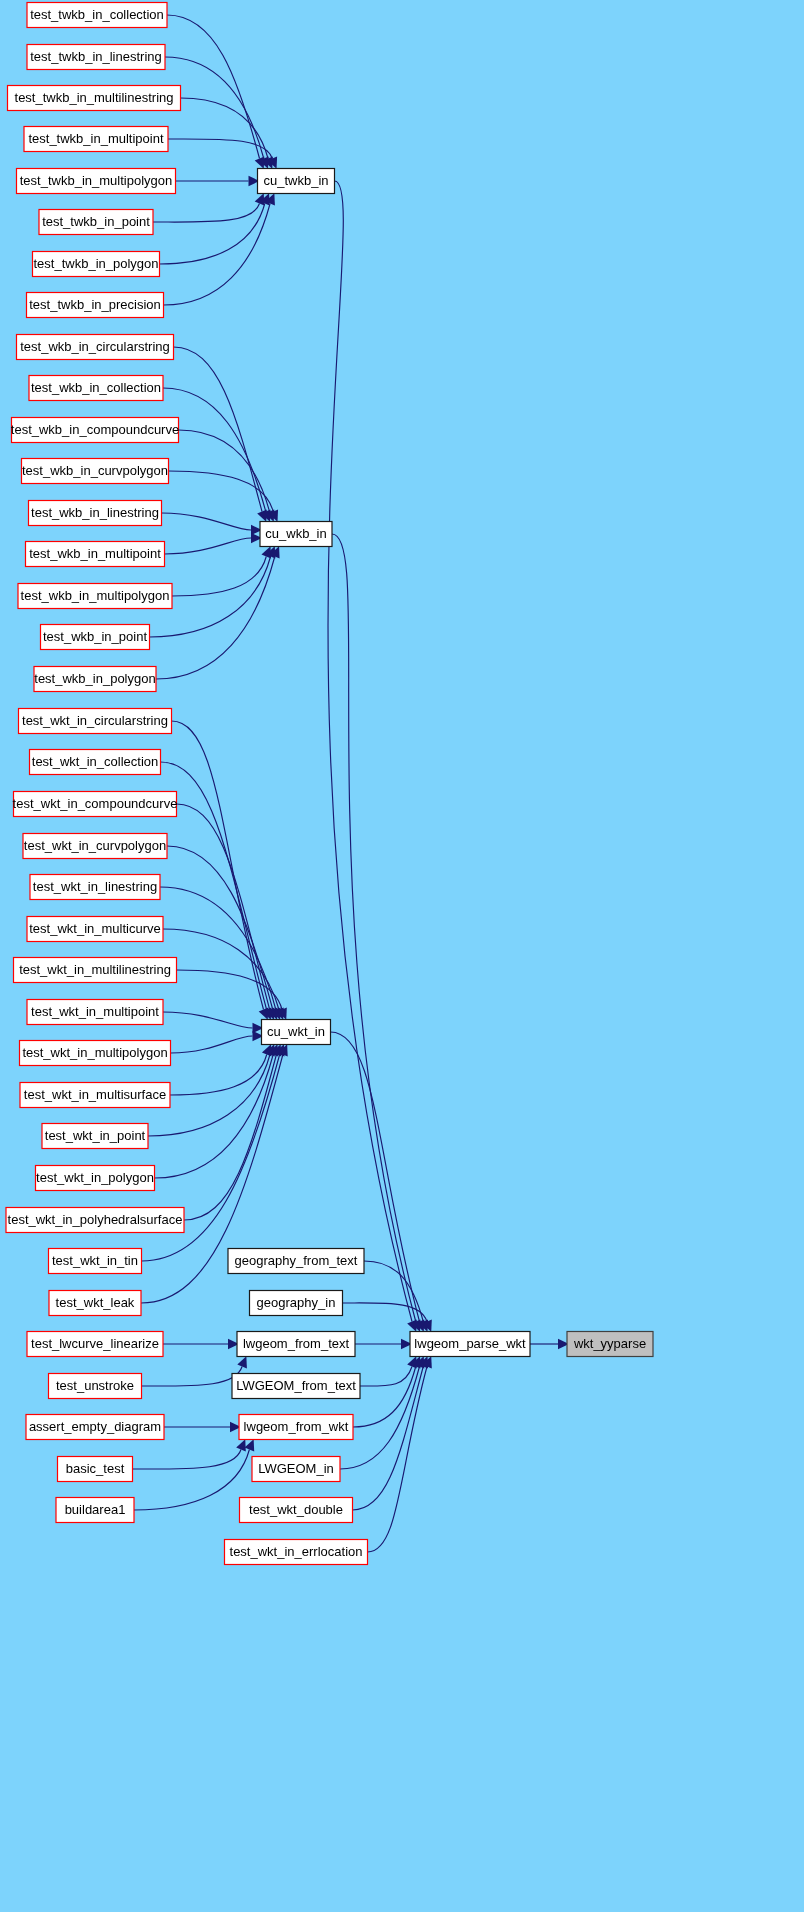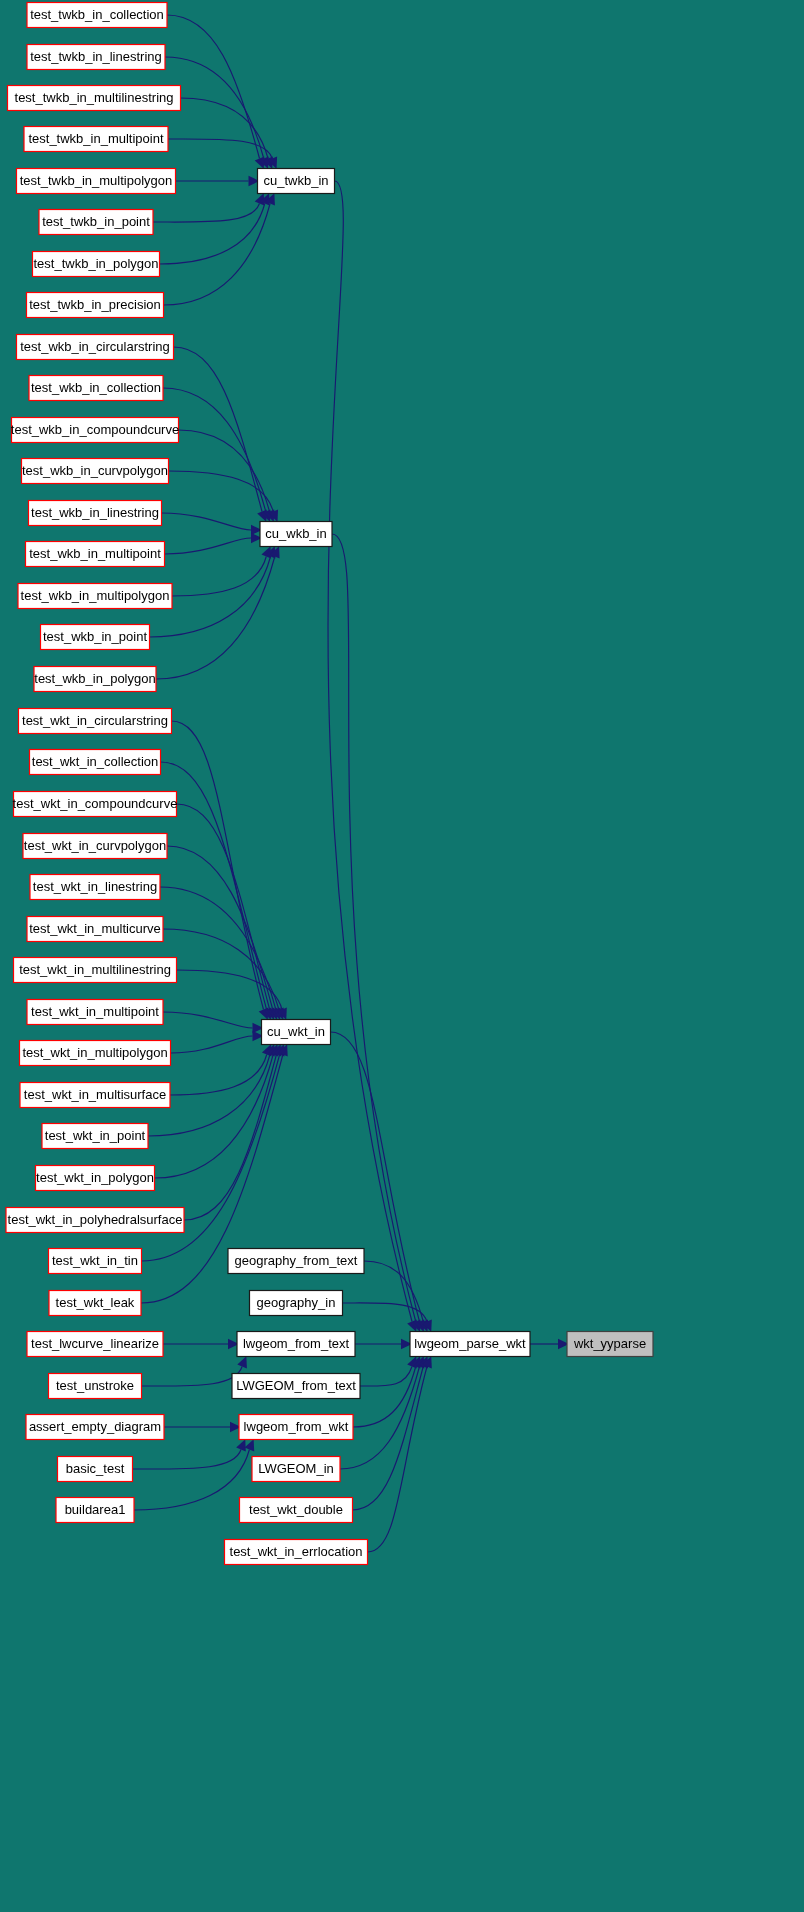--- a/index.html
+++ b/index.html
@@ -1,17 +1,17 @@
 <!DOCTYPE html>
 <html><head>
 <meta charset="utf-8">
 <style>
   html,body{margin:0;padding:0;background:#ffffff;}
   body{font-family:"Liberation Sans", sans-serif;}
-  #graph-root{position:relative;width:804px;height:1912px;background:#0f766e;overflow:hidden;}
+  #graph-root{position:relative;width:804px;height:1912px;background:#7dd3fc;overflow:hidden;}
   svg#graph-svg{position:absolute;left:0;top:0;width:804px;height:1912px;display:block;}
   .node-rect{stroke-width:1.2px;}
   .node-red{fill:#ffffff;stroke:#ff0000;}
   .node-black{fill:#ffffff;stroke:#1a1a1a;}
   .node-cur{fill:#bfbfbf;stroke:#404040;}
   .node-label{font-family:"Liberation Sans", sans-serif;font-size:13px;fill:#000000;
                text-anchor:middle;dominant-baseline:middle;}
   .edge{fill:none;stroke:#191970;stroke-width:1.15px;}
   .arrowfill{fill:#191970;}
 </style>

